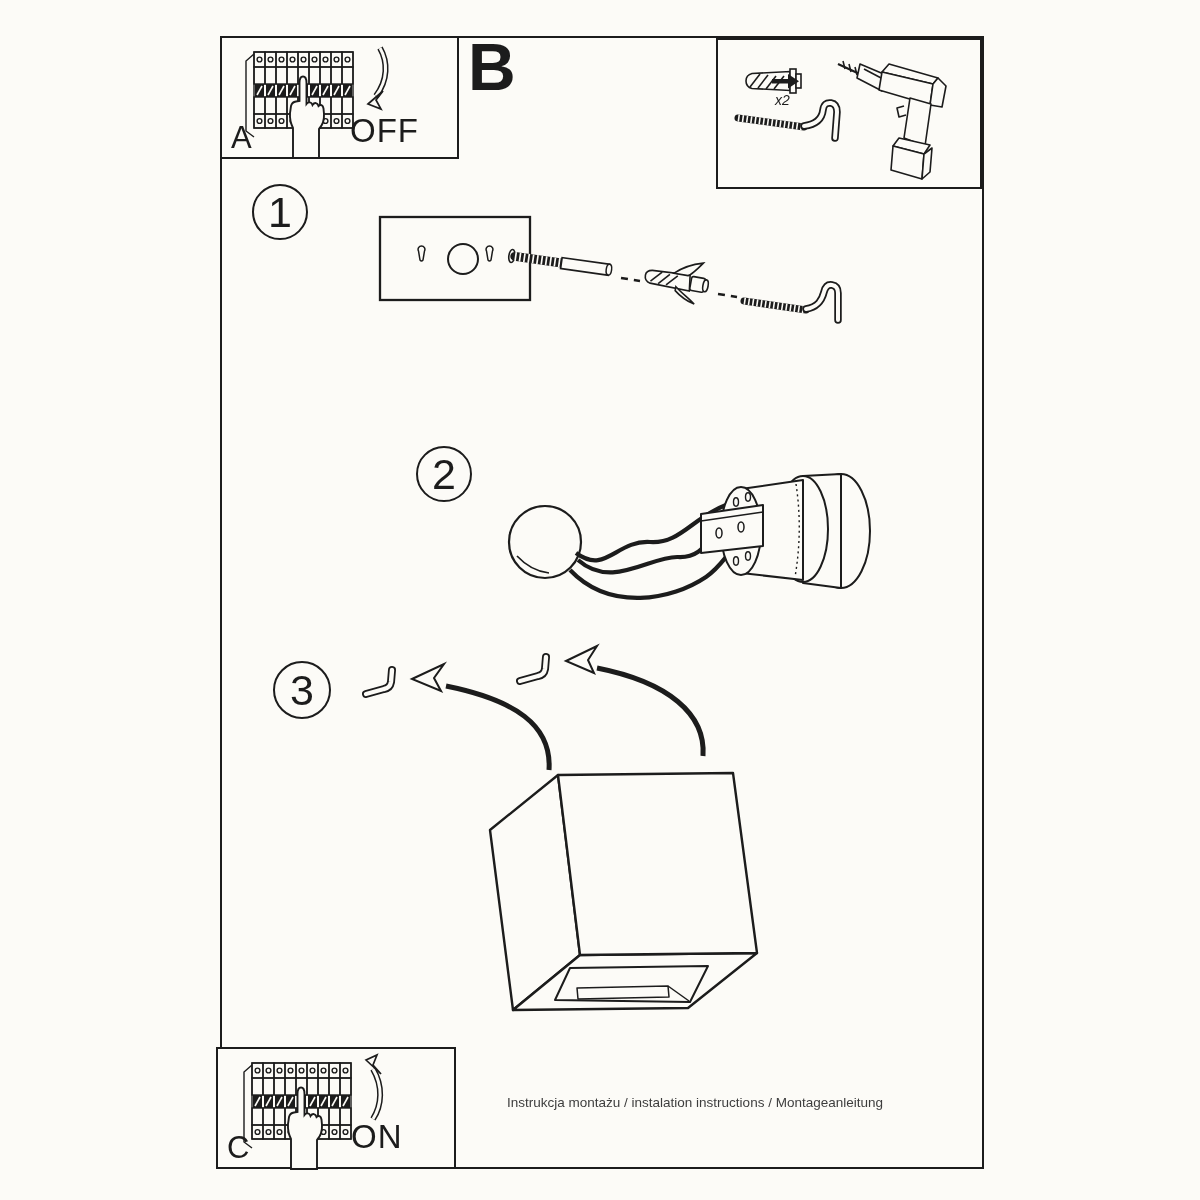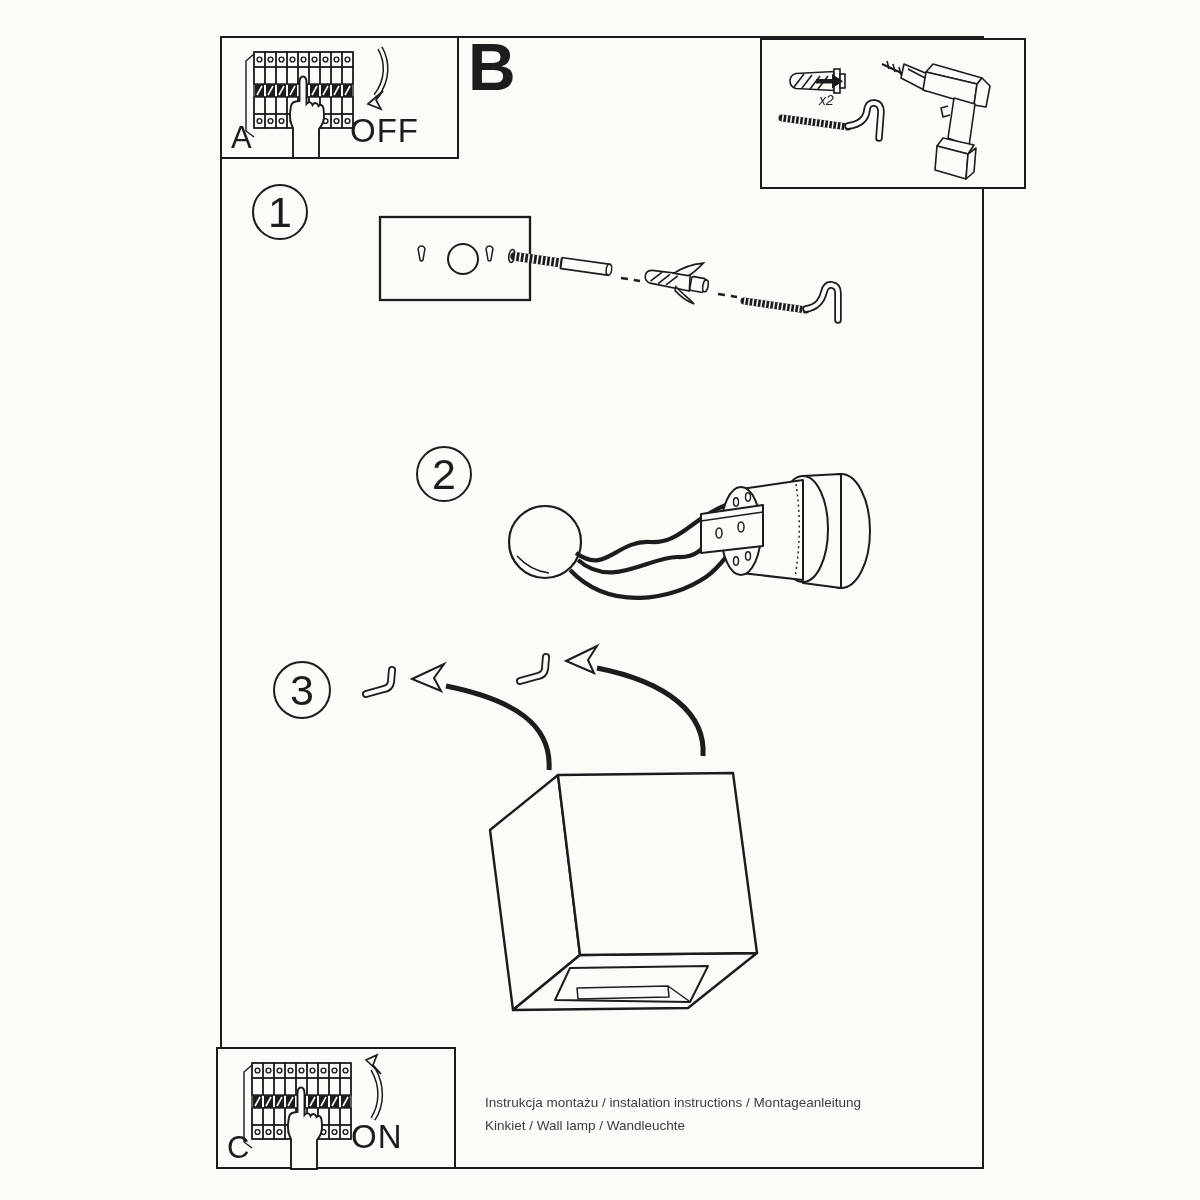--- a/index.html
+++ b/index.html
@@ -20,21 +20,21 @@
     left:220px;top:36px;width:764px;height:1133px;
     border:2.5px solid var(--ink);
     background:transparent;
   }
   .corner-box{
     background:var(--paper);
     border:2.5px solid var(--ink);
   }
   #box-a{left:220px;top:36px;width:239px;height:123px;}
   #box-c{left:216px;top:1047px;width:240px;height:122px;}
-  #box-parts{left:716px;top:38px;width:266px;height:151px;margin-left:44px;}
+  #box-parts{left:716px;top:38px;width:266px;height:151px;}
   .box-letter{
     position:absolute;left:9px;bottom:2px;
     font-size:31px;line-height:34px;color:var(--ink);
   }
   .switch-word{
     position:absolute;font-size:33px;letter-spacing:1px;color:var(--ink);
   }
   #box-a .switch-word{left:128px;top:74px;}
   #box-c .switch-word{left:133px;top:69px;}
   .headline-letter{
@@ -50,21 +50,21 @@
     border-radius:50%;
     background:var(--paper);
     display:flex;align-items:center;justify-content:center;
     font-size:43px;color:var(--ink);
   }
   #circle-1{left:252px;top:184px;width:56px;height:56px;}
   #circle-2{left:416px;top:446px;width:56px;height:56px;}
   #circle-3{left:273px;top:661px;width:58px;height:58px;}
   .footer-text{
     left:485px;top:1092px;width:420px;
-    font-size:13.5px;line-height:22.5px;color:#3d3d3d;
+    font-size:13.5px;line-height:22.5px;color:#3d3d3d;text-align:center;
   }
   svg{display:block;}
   .fill-paper{fill:var(--paper);}
 </style>
 </head>
 <body>
 
 <svg width="0" height="0" style="position:absolute" aria-hidden="true">
   <defs>
     <symbol id="sym-breaker" viewBox="0 0 120 118" overflow="visible">
@@ -357,14 +357,13 @@
       <polygon points="558,775 733,773 757,953 580,955"></polygon>
       <polygon points="570,968 708,966 690,1002 555,1000" stroke-width="2"></polygon>
       <polygon points="577,988 668,986 669,997 578,999" stroke-width="1.5"></polygon>
       <line x1="668" y1="986" x2="689" y2="1001" stroke-width="1.5"></line>
     </g>
   </g>
 </svg>
 
 <div class="abs footer-text">
   <p>Instrukcja montażu / instalation instructions / Montageanleitung</p>
-  <p>Kinkiet / Wall lamp / Wandleuchte</p>
 </div>
 
 </body></html>

